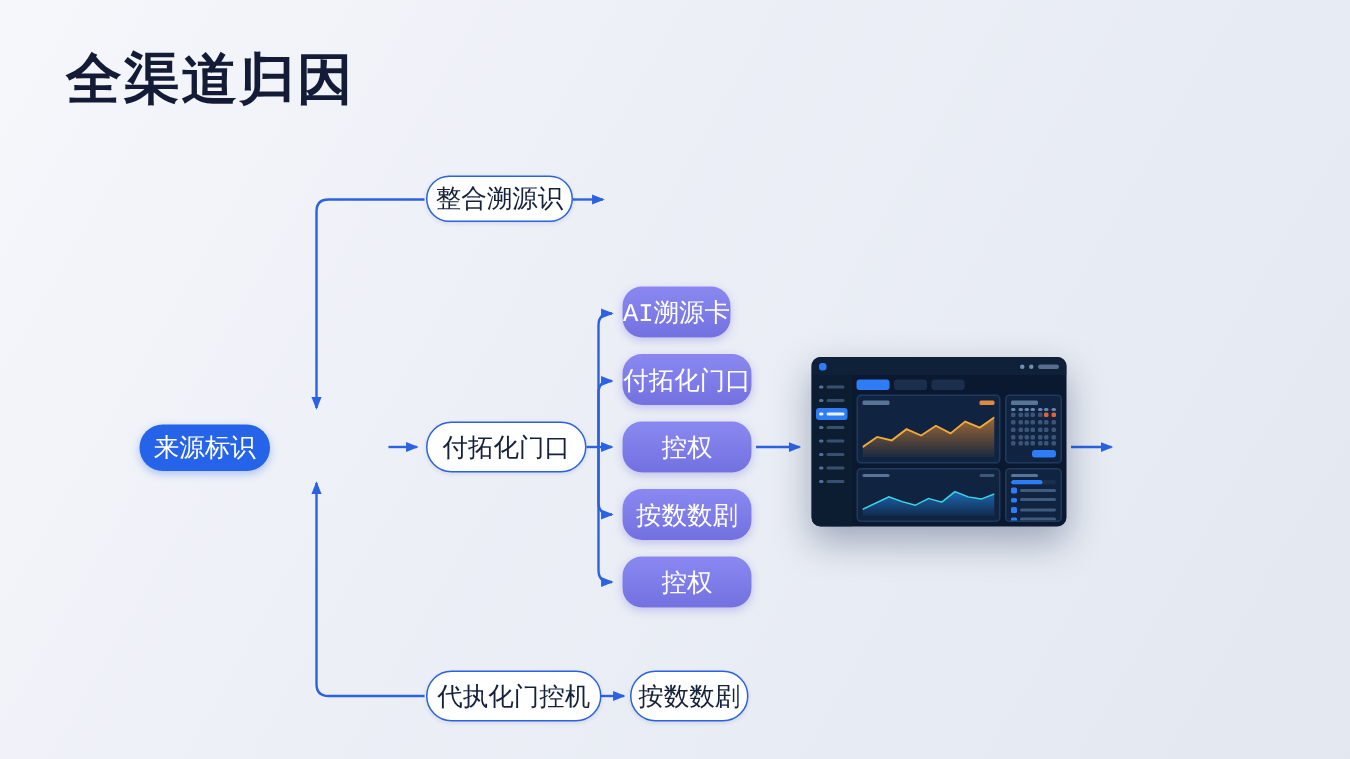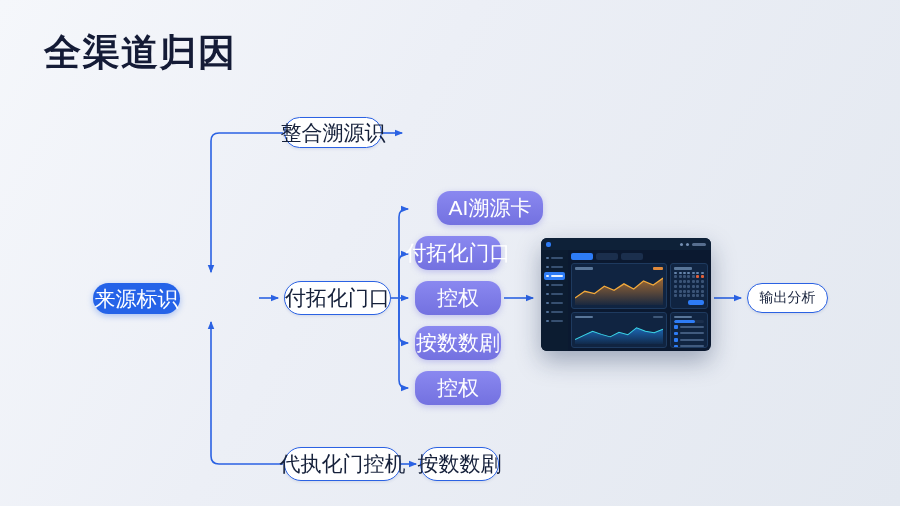--- a/index.html
+++ b/index.html
@@ -1,24 +1,24 @@
 <!DOCTYPE html>
 <html><head>
 <meta charset="utf-8">
 <style>
   html,body{margin:0;padding:0;background:#dfe4ec;font-family:"Liberation Sans",sans-serif;}
   .stage{position:relative;width:900px;height:506px;overflow:hidden;
-         background:linear-gradient(120deg,#f5f7fb 0%,#eceff6 40%,#e3e8f0 100%);}
+         background:linear-gradient(120deg,#f5f7fb 0%,#eceff6 40%,#e3e8f0 100%);font-family:Liberation Mono, monospace;}
   .title{position:absolute;left:44px;top:28px;font-size:37px;font-weight:800;
          color:#141b36;letter-spacing:1.5px;}
   
   .wires{position:absolute;left:0;top:0;width:900px;height:506px;pointer-events:none;}
   
   .pill{position:absolute;display:flex;align-items:center;justify-content:center;
-        box-sizing:border-box;border-radius:999px;font-size:21px;white-space:nowrap;}
+        box-sizing:border-box;border-radius:999px;font-size:17px;white-space:nowrap;}
   .pill.blue{background:#2563e8;color:#fff;font-weight:500;box-shadow:0 2px 6px rgba(37,99,232,.35);margin-left:48px;}
   .pill.white{background:#ffffff;border:1.6px solid #2b62e3;color:#15203a;box-shadow:0 1px 3px rgba(30,60,130,.12);}
   .pill.bold{font-weight:700;font-size:16px;}
   .pill.purple{background:linear-gradient(180deg,#8a88f0,#7371e0);color:#fff;border-radius:13px;
                box-shadow:0 2px 6px rgba(115,113,224,.35);}
   
   .dash{position:absolute;left:541px;top:238px;width:170px;height:113px;border-radius:6px;
         background:#0b1930;box-shadow:0 10px 24px rgba(20,40,80,.35);overflow:hidden;
         display:flex;flex-direction:column;}
   .db-top{height:12px;background:#0e2138;display:flex;align-items:center;padding:0 5px;gap:3px;flex:0 0 auto;}
@@ -89,27 +89,26 @@
   </svg>
 
   <div class="pill blue" style="left:45px;top:283px;width:87px;height:31px;">来源标识</div>
 
 
   <div class="pill white" style="left:284px;top:117px;width:98px;height:31px;">整合溯源识</div>
 
 
   <div class="pill white" style="left:284px;top:281px;width:107px;height:34px;">付拓化门口</div>
 
-  <div class="pill purple" style="left:437px;top:191px;width:106px;height:34px;">AI溯源卡</div>
+  <div class="pill purple" style="left:415px;top:191px;width:72px;height:34px;">AI溯源卡</div>
   <div class="pill purple" style="left:415px;top:236px;width:86px;height:34px;">付拓化门口</div>
   <div class="pill purple" style="left:415px;top:281px;width:86px;height:34px;">控权</div>
   <div class="pill purple" style="left:415px;top:326px;width:86px;height:34px;">按数数剧</div>
   <div class="pill purple" style="left:415px;top:371px;width:86px;height:34px;">控权</div>
 
-  <div class="pill white" style="left:747px;top:283px;width:81px;height:30px;font-size:14px;">输出分析</div>
 
   <div class="pill white" style="left:284px;top:447px;width:117px;height:34px;">代执化门控机</div>
 
   <div class="pill white" style="left:420px;top:447px;width:79px;height:34px;">按数数剧</div>
 
   <div class="dash">
     <div class="db-top">
       <div class="db-logo"></div>
       <div class="sp"></div>
       <div class="db-ic"></div>

